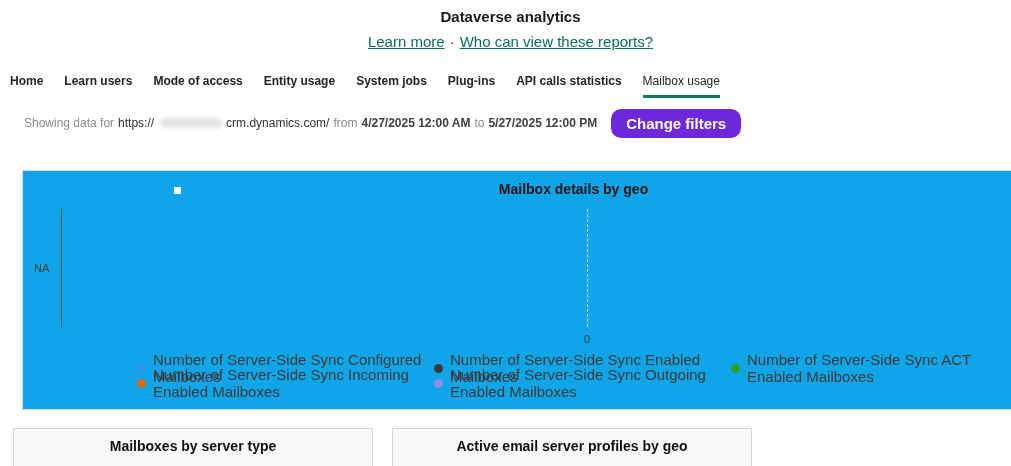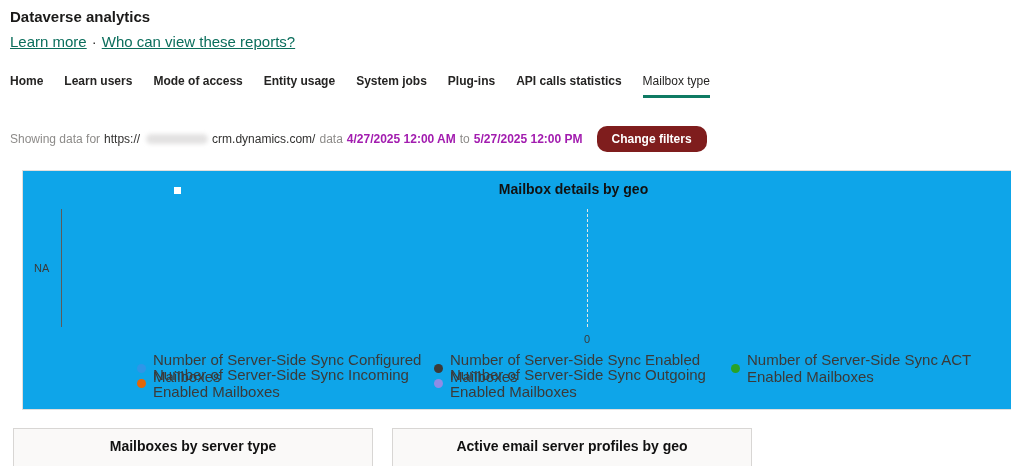--- a/index.html
+++ b/index.html
@@ -7,44 +7,44 @@
   body {
     width: 1011px; height: 466px;
     font-family: "Liberation Sans", sans-serif;
     background: #ffffff;
     color: #252423;
     overflow: hidden;
     position: relative;
   }
 
   
-  .header { padding: 8px 0 0 10px; }
+  .header { padding: 8px 0 0 10px; text-align: center; }
   .page-title { font-size: 15px; font-weight: bold; color: #1b1a19; margin: 0; }
   .links-row { margin-top: 8px; font-size: 15px; }
   .links-row a { color: #0b6e5c; text-decoration: underline; cursor: pointer; }
   .link-sep { color: #323130; margin: 0 5px; }
 
   
   .tabs { display: flex; gap: 21px; padding-left: 10px; margin-top: 24px; font-size: 12px; }
   .tab { padding-bottom: 7px; cursor: pointer; color: #252423; white-space: nowrap; font-weight: bold; }
   .tab.selected { border-bottom: 3px solid #0e7a63; font-weight: normal; }
 
   
-  .filter-bar { display: flex; align-items: center; padding-left: 10px; margin-top: 28px; font-size: 12px; height: 26px; }
+  .filter-bar { display: flex; align-items: center; padding-left: 24px; margin-top: 12px; font-size: 12px; height: 26px; }
   .muted { color: #8d8b89; }
   .url-text { color: #323130; }
   .redacted {
     display: inline-block; width: 62px; height: 10px; margin: 0 2px;
     background: rgba(175,173,171,0.35); border-radius: 5px; filter: blur(2px);
   }
-  .bold-date { color: #a21caf; font-weight: bold; white-space: nowrap; }
+  .bold-date { color: #404040; font-weight: bold; white-space: nowrap; }
   .filter-bar span { margin-right: 4px; white-space: nowrap; }
   .change-filters-btn {
-    margin-left: 10px; background: #7f1d1d; color: #ffffff; border: none;
-    font-family: "Liberation Sans", sans-serif; font-size: 12px; font-weight: bold;
+    margin-left: 10px; background: #6d28d9; color: #ffffff; border: none;
+    font-family: "Liberation Sans", sans-serif; font-size: 15px; font-weight: bold;
     padding: 6px 15px; border-radius: 10px; cursor: pointer;
   }
 
   
   .main-panel {
     position: absolute; left: 22px; top: 170px;
     width: 995px; height: 240px;
     background: #0ea5e9; border: 1px solid #e1dfdd;
   }
   .loading-dot { position: absolute; left: 151px; top: 16px; width: 7px; height: 7px; background: #ffffff; }
@@ -86,29 +86,29 @@
 </div>
 
 <div class="tabs">
   <div class="tab">Home</div>
   <div class="tab">Learn users</div>
   <div class="tab">Mode of access</div>
   <div class="tab">Entity usage</div>
   <div class="tab">System jobs</div>
   <div class="tab">Plug-ins</div>
   <div class="tab">API calls statistics</div>
-  <div class="tab selected">Mailbox type</div>
+  <div class="tab selected">Mailbox usage</div>
 </div>
 
 <div class="filter-bar">
   <span class="muted">Showing data for</span>
   <span class="url-text">https://</span>
   <span class="redacted"></span>
   <span class="url-text">crm.dynamics.com/</span>
-  <span class="muted">data</span>
+  <span class="muted">from</span>
   <span class="bold-date">4/27/2025 12:00 AM</span>
   <span class="muted">to</span>
   <span class="bold-date">5/27/2025 12:00 PM</span>
   <button class="change-filters-btn">Change filters</button>
 </div>
 
 <div class="main-panel">
   <div class="loading-dot"></div>
   <div class="chart-title">Mailbox details by geo</div>
 

